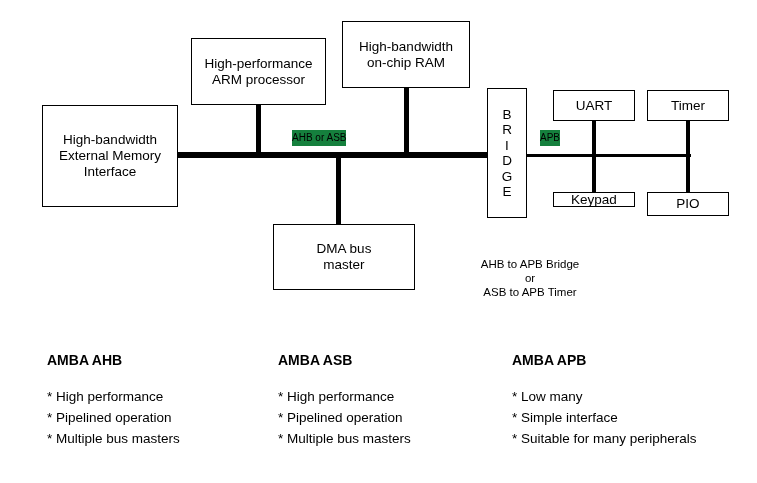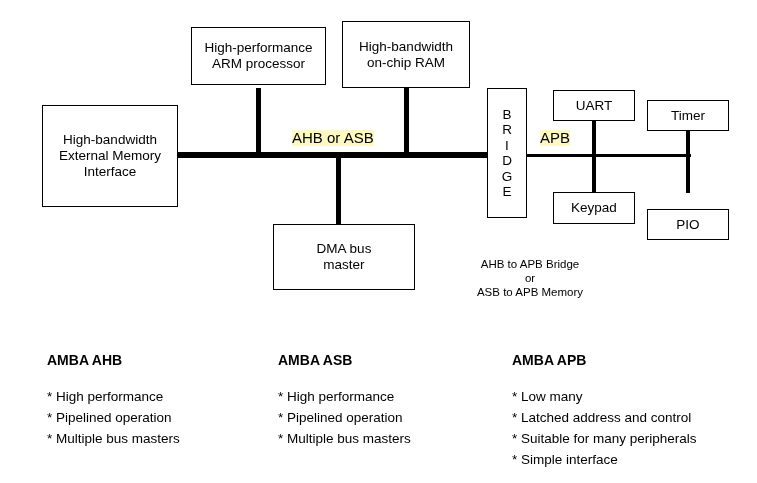--- a/index.html
+++ b/index.html
@@ -61,24 +61,24 @@
     z-index: 1;
   }
   .wire-v {
     position: absolute;
     background: #000000;
     z-index: 1;
   }
   
   .label {
     position: absolute;
-    font-size: 15px;
+    font-size: 10px;
     line-height: 16px;
     color: #000000;
-    background: #fef9c3;
+    background: #15803d;
     z-index: 4;
     white-space: nowrap;
   }
   .caption {
     position: absolute;
     font-size: 11.5px;
     line-height: 14px;
     color: #000000;
     text-align: center;
     z-index: 4;
@@ -121,53 +121,53 @@
   <div class="wire-v" style="left:336px; top:155px; width:5px; height:70px;"></div>
 
   <div class="wire-h" style="left:527px; top:154px; width:164px; height:3px;"></div>
   <div class="wire-v" style="left:592px; top:121px; width:4px; height:72px;"></div>
   <div class="wire-v" style="left:686px; top:121px; width:4px; height:72px;"></div>
 
   <div class="box" style="left:42px; top:105px; width:136px; height:102px;">High-bandwidth
 External Memory
 Interface</div>
 
-  <div class="box" style="left:191px; top:27px; width:135px; height:58px;">High-performance
+  <div class="box" style="left:191px; top:38px; width:135px; height:67px;">High-performance
 ARM processor</div>
 
   <div class="box" style="left:342px; top:21px; width:128px; height:67px;">High-bandwidth
 on-chip RAM</div>
 
   <div class="box" style="left:273px; top:224px; width:142px; height:66px;">DMA bus
 master</div>
 
   <div class="bridge-box" style="left:487px; top:88px; width:40px; height:130px;">
     <span class="letter">B</span>
     <span class="letter">R</span>
     <span class="letter">I</span>
     <span class="letter">D</span>
     <span class="letter">G</span>
     <span class="letter">E</span>
   </div>
 
   <div class="box" style="left:553px; top:90px; width:82px; height:31px;">UART</div>
 
-  <div class="box" style="left:647px; top:100px; width:82px; height:31px;">Timer</div>
+  <div class="box" style="left:647px; top:90px; width:82px; height:31px;">Timer</div>
 
-  <div class="box" style="left:553px; top:192px; width:82px; height:32px;">Keypad</div>
+  <div class="box" style="left:553px; top:192px; width:82px; height:15px;">Keypad</div>
 
-  <div class="box" style="left:647px; top:192px; width:82px; height:31px;margin-top:17px;">PIO</div>
+  <div class="box" style="left:647px; top:192px; width:82px; height:24px;">PIO</div>
 
   <div class="label" style="left:292px; top:130px;">AHB or ASB</div>
 
   <div class="label" style="left:540px; top:130px;">APB</div>
 
   <div class="caption" style="left:440px; top:257px; width:180px;">AHB to APB Bridge
 or
-ASB to APB Memory</div>
+ASB to APB Timer</div>
 
   <div class="col" style="left:47px; top:352px; width:215px;">
     <div class="col-head">AMBA AHB</div>
     <ul class="col-list">
       <li>* High performance</li>
       <li>* Pipelined operation</li>
       <li>* Multiple bus masters</li>
     </ul>
   </div>
 
@@ -177,19 +177,18 @@
       <li>* High performance</li>
       <li>* Pipelined operation</li>
       <li>* Multiple bus masters</li>
     </ul>
   </div>
 
   <div class="col" style="left:512px; top:352px; width:240px;">
     <div class="col-head">AMBA APB</div>
     <ul class="col-list">
       <li>* Low many</li>
-      <li>* Latched address and control</li>
+      <li>* Simple interface</li>
       <li>* Suitable for many peripherals</li>
-      <li>* Simple interface</li>
     </ul>
   </div>
 
 </div>
 
 </body></html>

